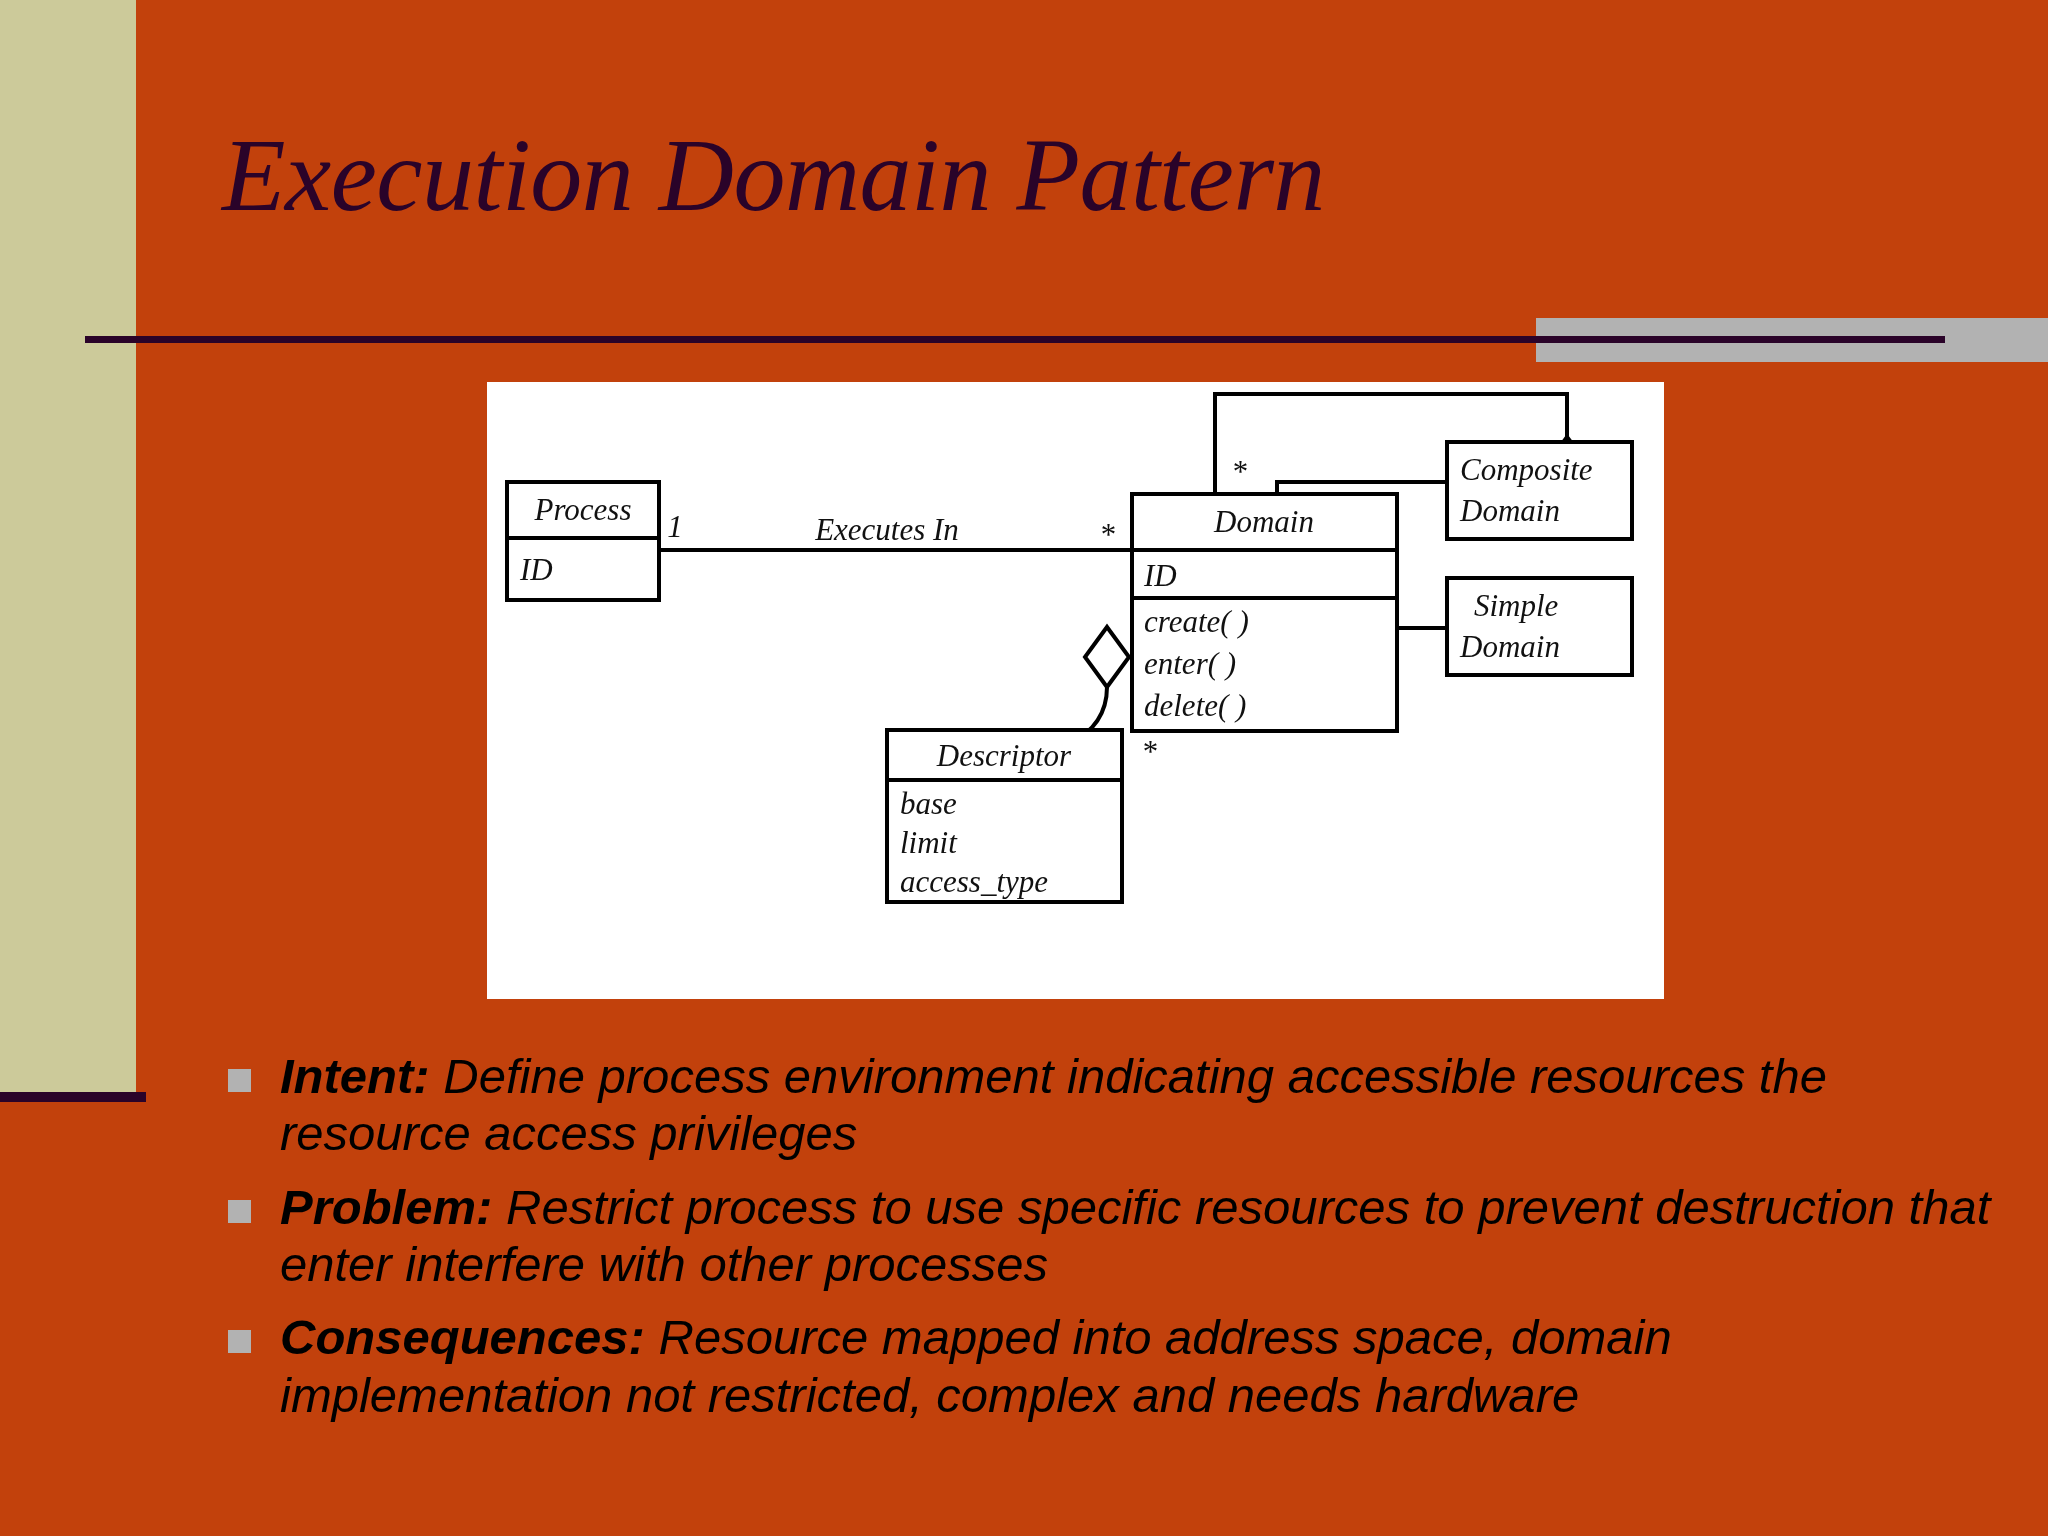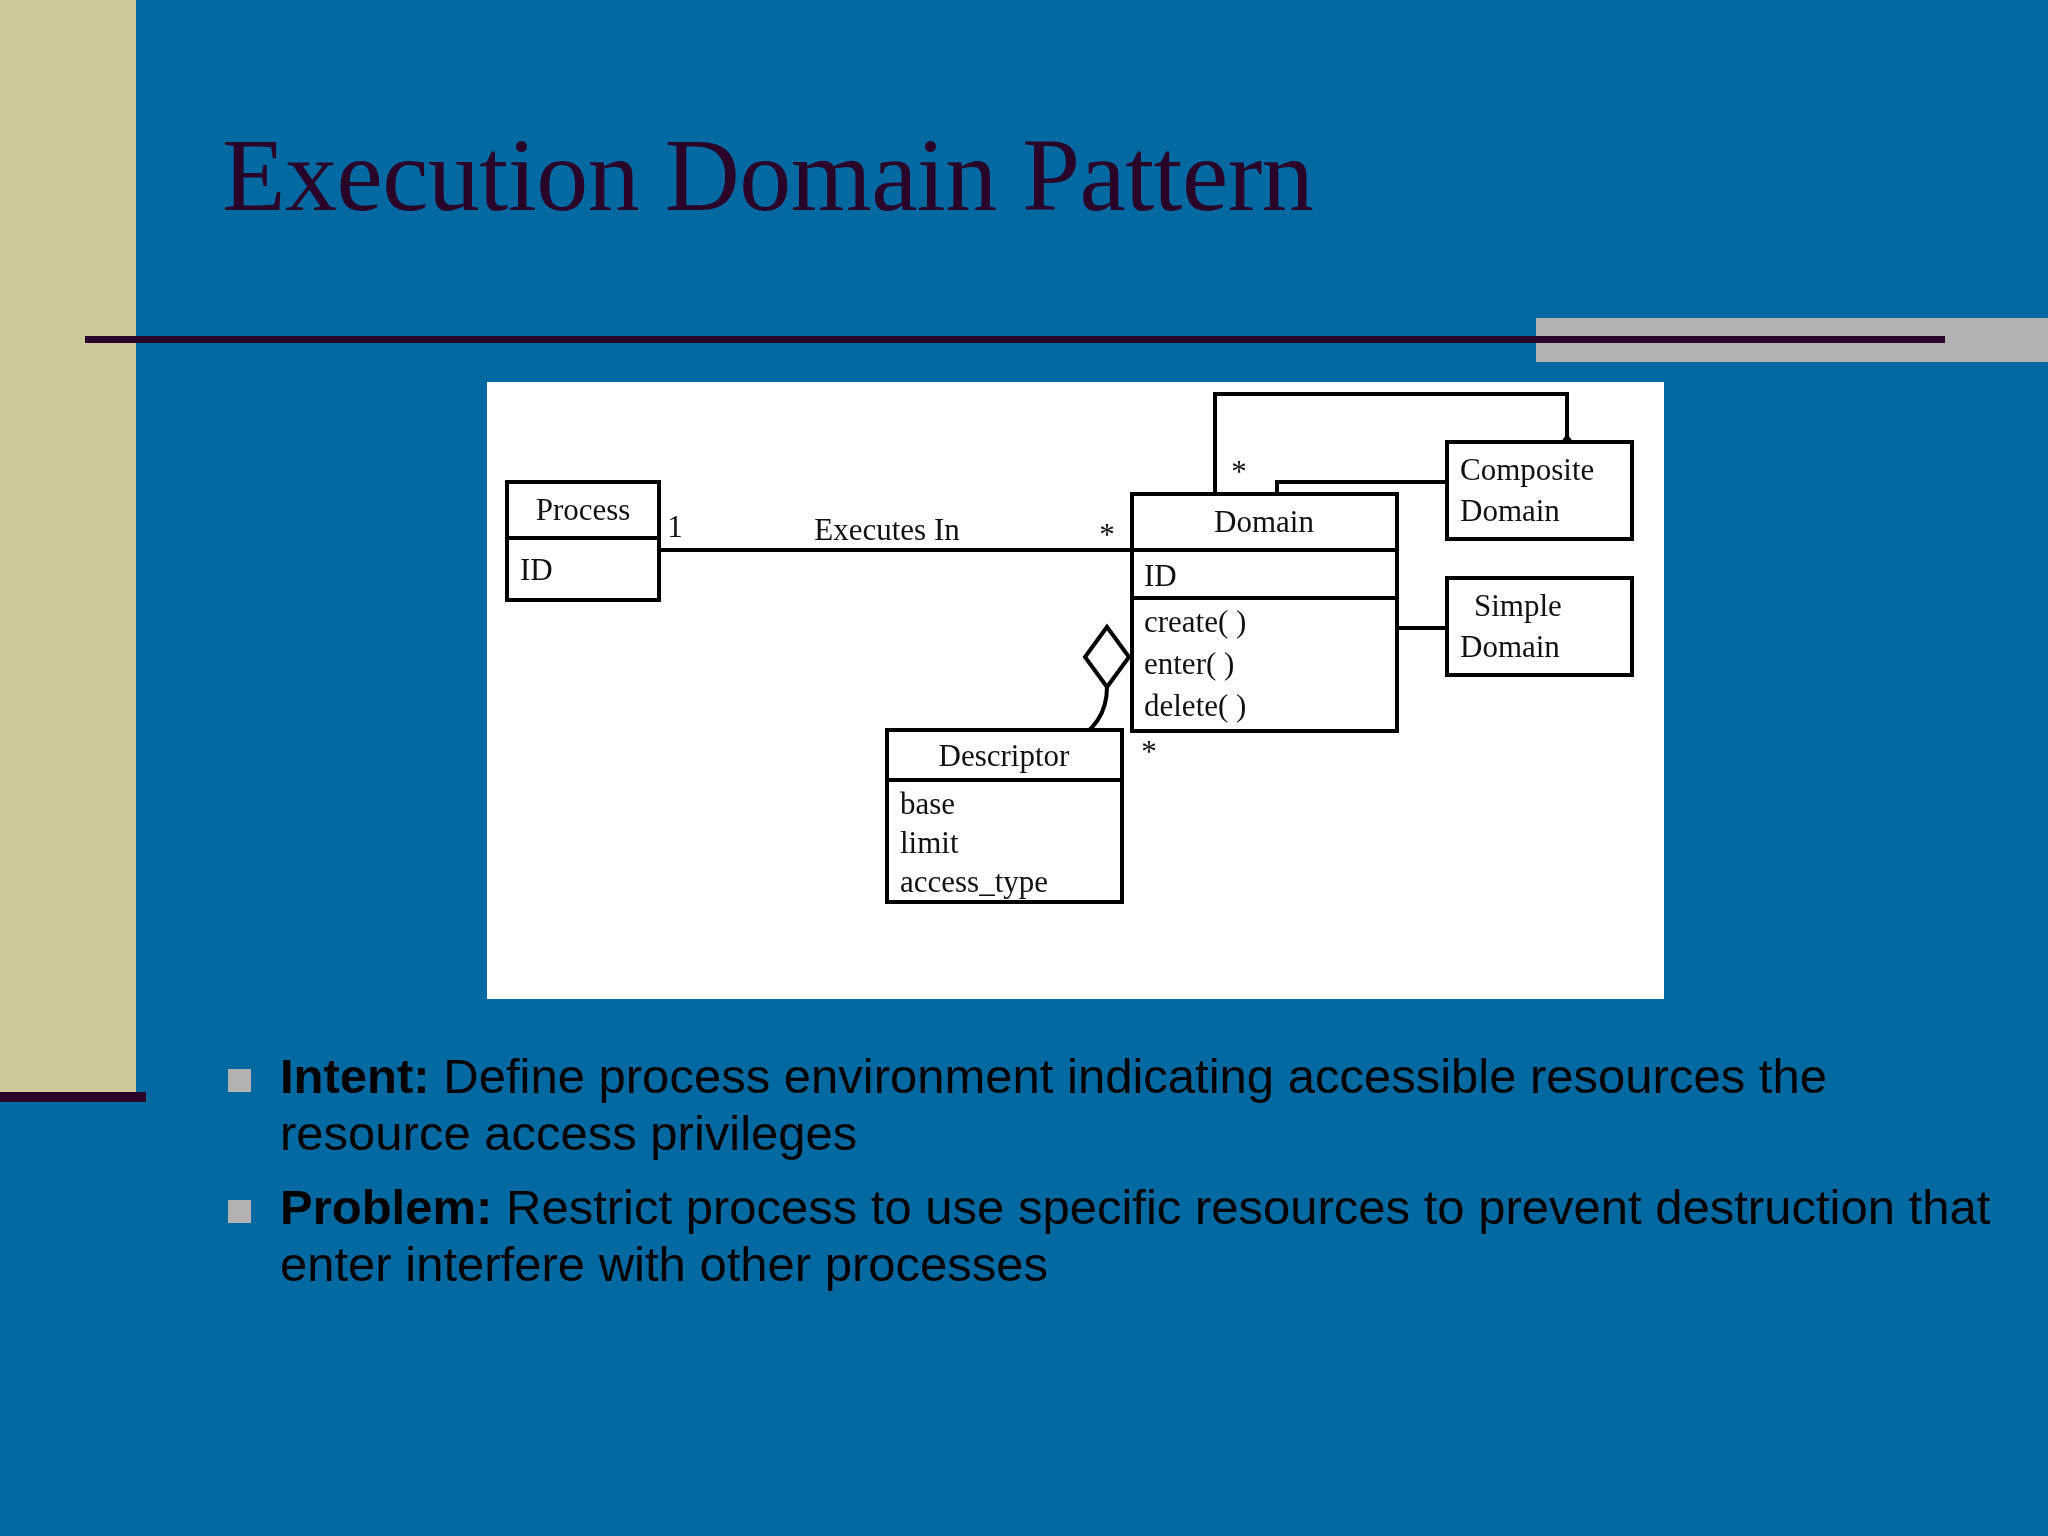--- a/index.html
+++ b/index.html
@@ -12,21 +12,22 @@
     background: #fdfde2;
     font-family: "Liberation Sans", sans-serif;
     overflow: hidden;
     position: relative;
   }
 
   
   #slide {
     position: absolute;
     inset: 0;
-    background: #0369a1;
+    background: #c2410c;
+    font-style: italic;
   }
   #sidebar-band {
     position: absolute;
     left: 0;
     top: 0;
     width: 136px;
     height: 1092px;
     background: #ccca9a;
   }
   #sidebar-underline {
@@ -209,15 +210,21 @@
       <div class="bullet-text">
         <span class="bullet-lead">Intent:</span><span> Define process environment indicating accessible resources the resource access privileges</span>
       </div>
     </div>
     <div class="bullet-row">
       <div class="bullet-marker"></div>
       <div class="bullet-text">
         <span class="bullet-lead">Problem:</span><span> Restrict process to use specific resources to prevent destruction that enter interfere with other processes</span>
       </div>
     </div>
+    <div class="bullet-row">
+      <div class="bullet-marker"></div>
+      <div class="bullet-text">
+        <span class="bullet-lead">Consequences:</span><span> Resource mapped into address space, domain implementation not restricted, complex and needs hardware</span>
+      </div>
+    </div>
   </div>
 
 </div>
 
 </body></html>

